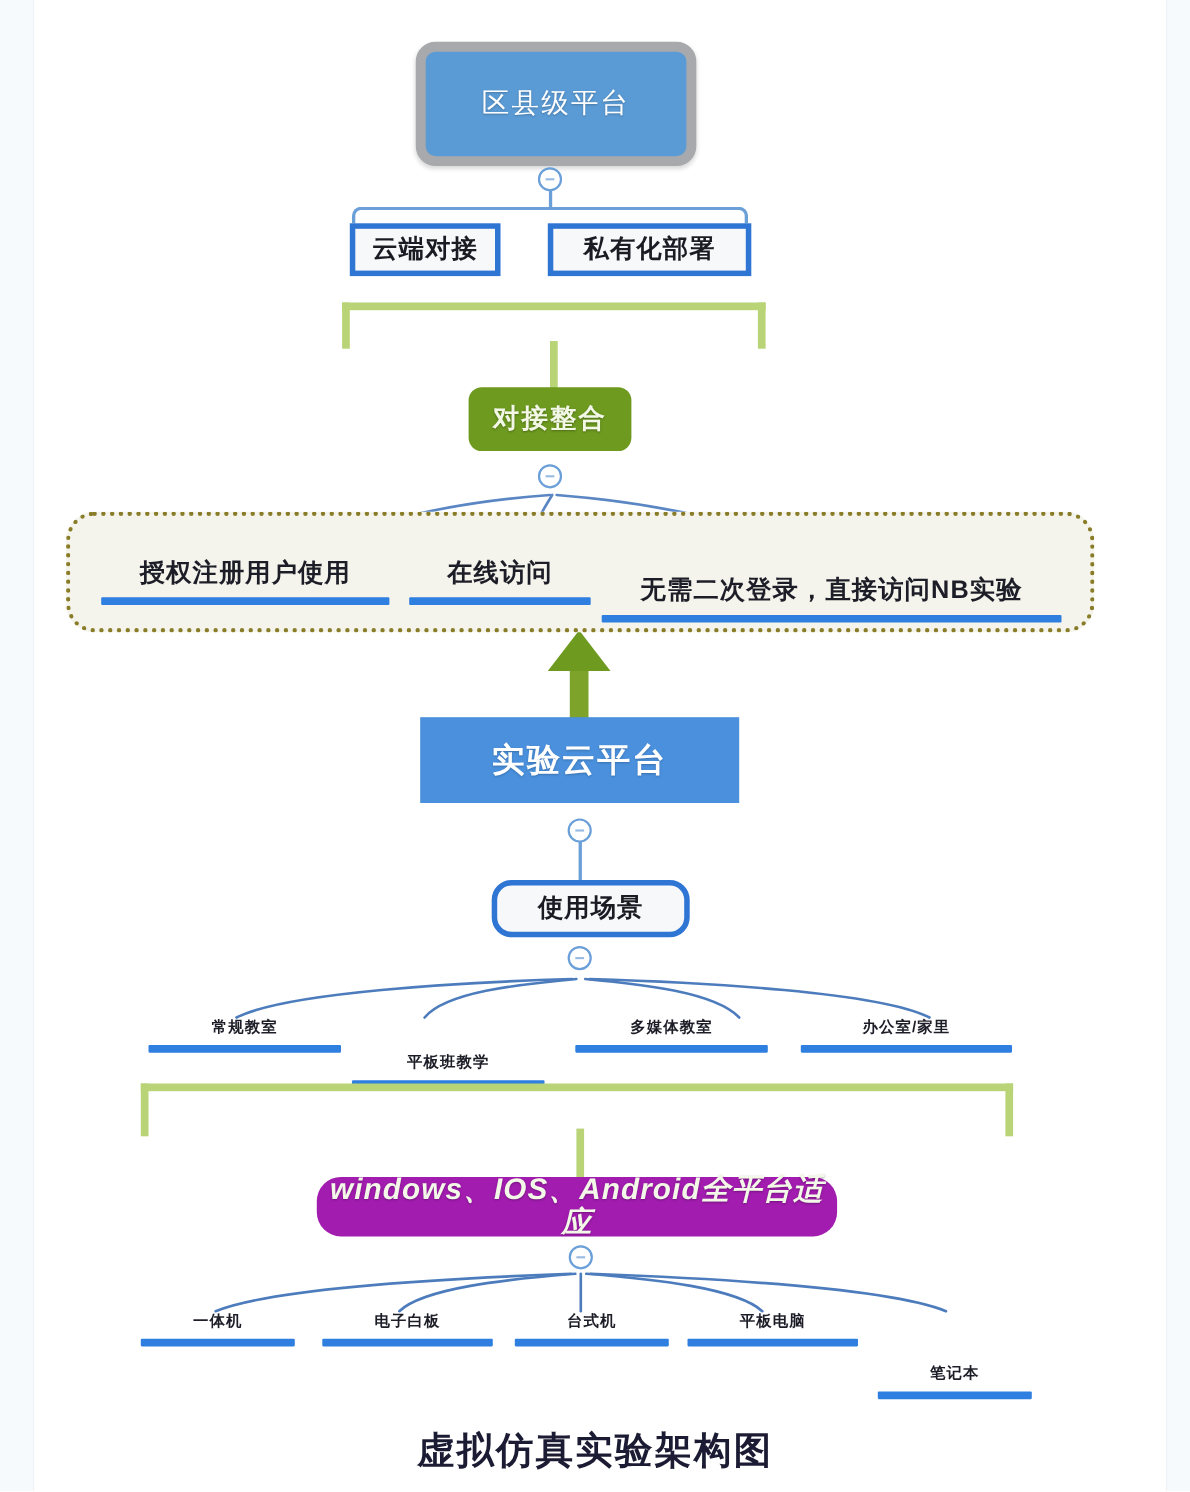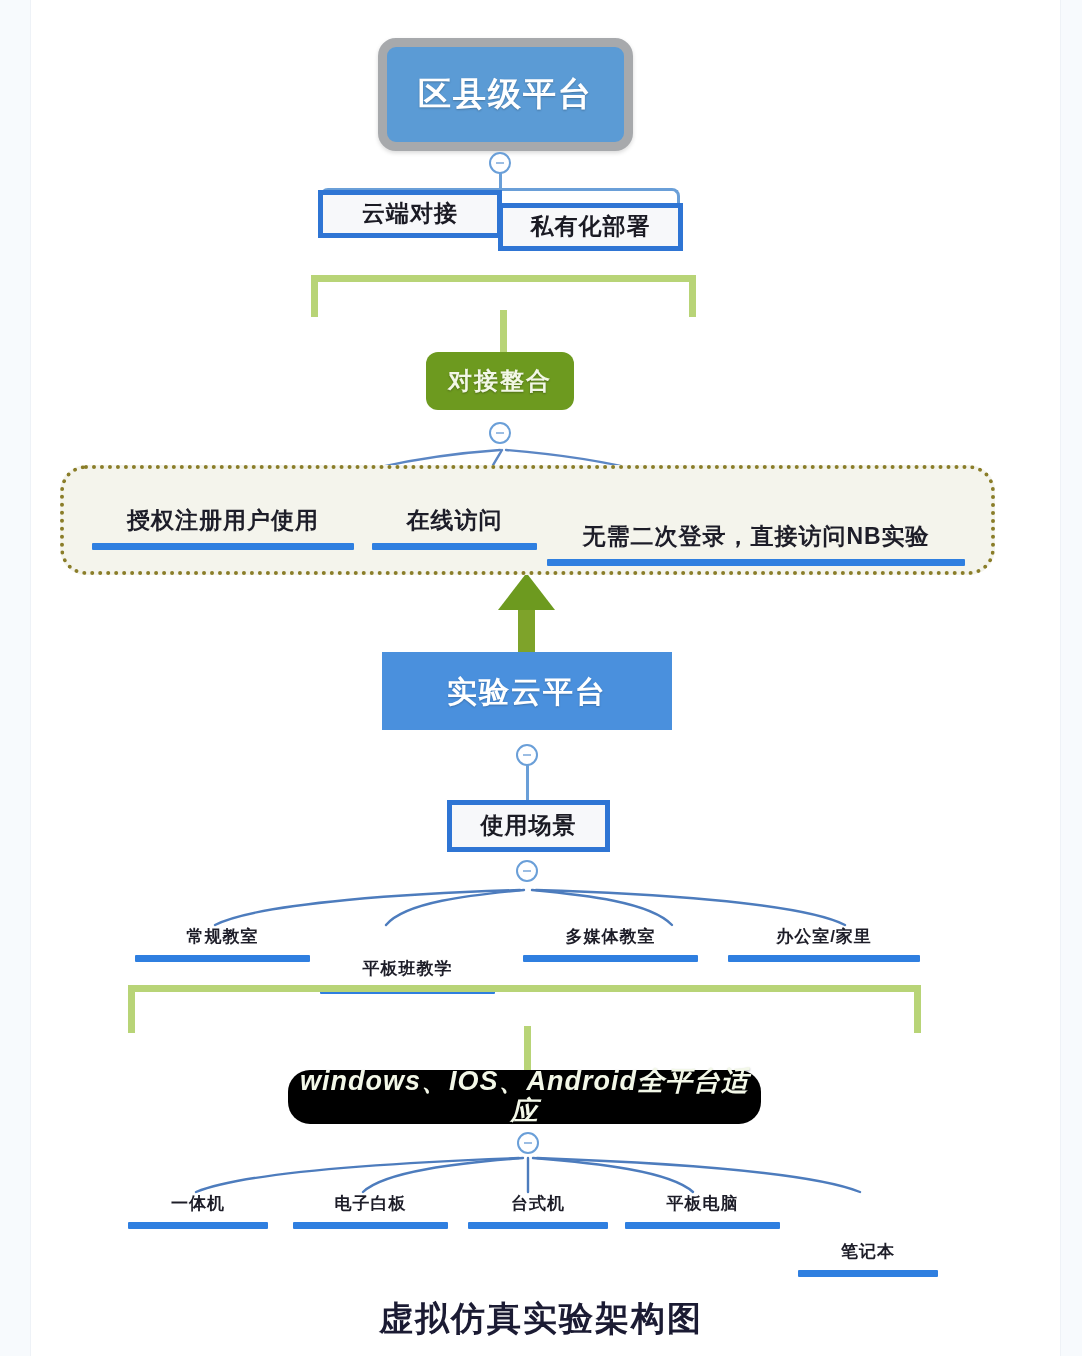--- a/index.html
+++ b/index.html
@@ -45,22 +45,22 @@
     text-align: center;
     line-height: 1.1;
   }
 
   
   .node-top {
     background: #5b9bd5;
     border: 9px solid #a7a9ac;
     border-radius: 18px;
     color: #ffffff;
-    font-weight: bold;
-    font-size: 33px;
+    font-weight: normal;
+    font-size: 25px;
     letter-spacing: 2px;
     text-shadow: 0 1px 2px rgba(0,0,0,.25);
     box-shadow: 0 2px 4px rgba(0,0,0,.15);
   }
 
   
   .node-outline {
     background: #f7f8fa;
     border: 5px solid #2f75d4;
     color: #1b1b24;
@@ -84,21 +84,21 @@
     background: #6d9a1f;
     border-radius: 12px;
     color: #f2f7e6;
     font-weight: bold;
     font-size: 24px;
     letter-spacing: 2px;
     text-shadow: 0 1px 2px rgba(0,0,0,.3);
     text-align: center;
   }
   .node-green-wide {
-    background: #000000;
+    background: #a21caf;
     border-radius: 22px;
     color: #f3f8e8;
     font-weight: bold;
     font-style: italic;
     font-size: 27px;
     letter-spacing: 1px;
     text-shadow: 0 1px 2px rgba(0,0,0,.3);
   }
 
   
@@ -113,21 +113,21 @@
   
   .leaf {
     position: absolute;
     box-sizing: border-box;
     text-align: center;
   }
   .leaf .leaf-text {
     display: block;
     color: #1d1d28;
     font-weight: bold;
-    font-size: 17px;
+    font-size: 14px;
     letter-spacing: 1px;
     white-space: nowrap;
   }
   .leaf .leaf-bar {
     display: block;
     height: 7px;
     background: #2f7fe0;
     border-radius: 1px;
     margin-top: 7px;
   }
@@ -247,21 +247,21 @@
 
   <div class="node node-top" style="left:378px; top:38px; width:255px; height:113px;">
     <span>区县级平台</span>
   </div>
 
   <div class="joint" style="left:489px; top:152px;"></div>
 
   <div class="stem-blue" style="left:499px; top:172px; height:18px;"></div>
   <div class="bracket-blue" style="left:320px; top:188px; width:360px; height:22px;"></div>
 
-  <div class="node node-outline" style="left:318px; top:190px; width:184px; height:48px;justify-content:center;">
+  <div class="node node-outline" style="left:318px; top:203px; width:137px; height:48px;justify-content:center;">
     <span>云端对接</span>
   </div>
   <div class="node node-outline" style="left:498px; top:203px; width:185px; height:48px;">
     <span>私有化部署</span>
   </div>
 
   <div class="bracket flip" style="left:311px; top:275px; width:385px; height:42px;"></div>
   <div class="stem-v" style="left:500px; top:310px; height:48px;"></div>
 
   <div class="node node-green" style="left:426px; top:352px; width:148px; height:58px;">
@@ -286,21 +286,21 @@
     <span class="leaf-bar"></span>
   </div>
 
   <div class="node node-bluefill" style="left:382px; top:652px; width:290px; height:78px;">
     <span>实验云平台</span>
   </div>
 
   <div class="joint" style="left:516px; top:744px;"></div>
   <div class="stem-blue" style="left:526px; top:765px; height:36px;"></div>
 
-  <div class="node node-outline" style="left:447px; top:800px; width:163px; height:52px;">
+  <div class="node node-outline" style="left:447px; top:800px; width:180px; height:52px;border-radius:18px;">
     <span>使用场景</span>
   </div>
 
   <div class="joint" style="left:516px; top:860px;"></div>
 
   <div class="leaf" style="left:135px; top:925px; width:175px;">
     <span class="leaf-text">常规教室</span>
     <span class="leaf-bar"></span>
   </div>
   <div class="leaf" style="left:320px; top:925px; width:175px;margin-top:32px;">

